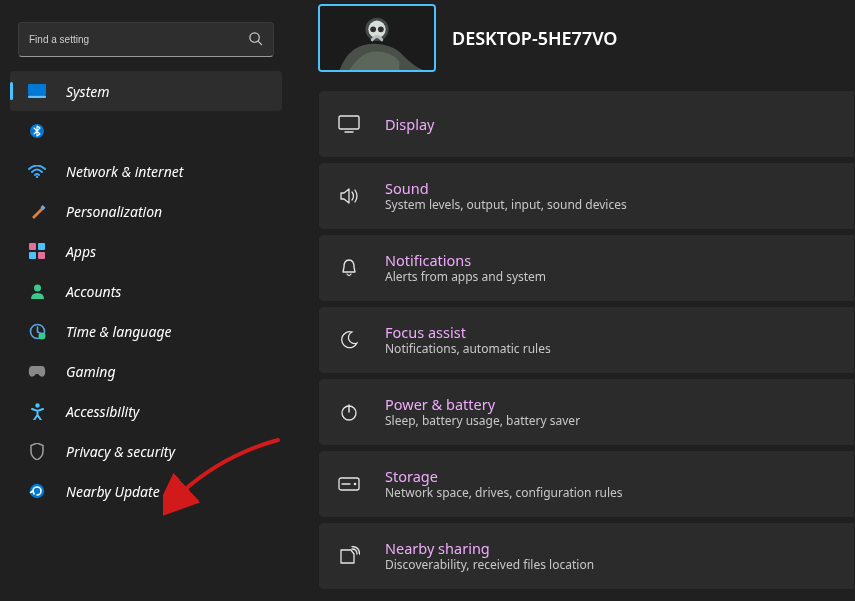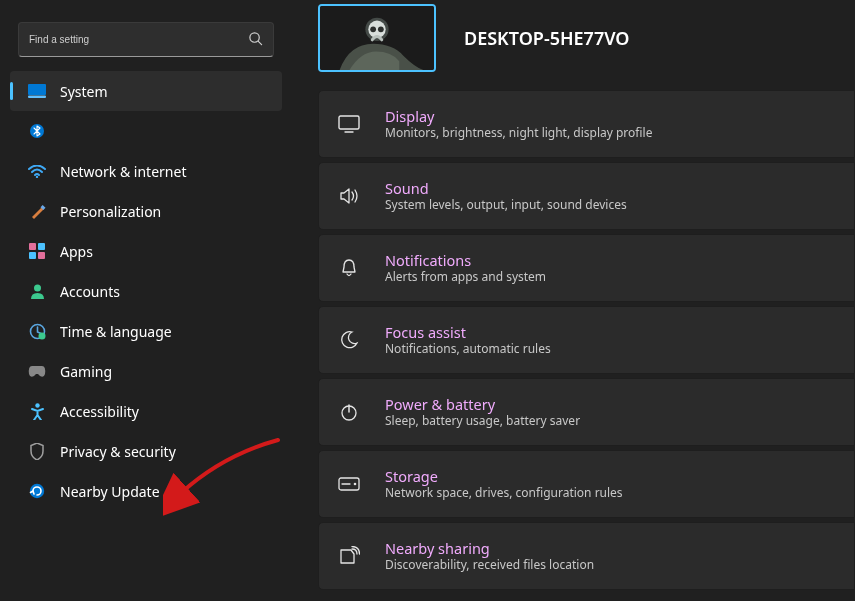--- a/index.html
+++ b/index.html
@@ -41,40 +41,41 @@
   }
 
   .nav { display: flex; flex-direction: column; }
   .nav-item {
     height: 40px;
     border-radius: 4px;
     display: flex; align-items: center;
     padding: 0 12px 0 18px;
     cursor: pointer;
     position: relative;
-    gap: 14px;
+    gap: 20px;
+    font-style: italic;
   }
   .nav-item.selected { background: #2d2d2d; }
   .nav-item.selected::before {
     content:""; position:absolute; left:0; top:11px; bottom:11px; width:3px;
     background:#4cc2ff; border-radius:2px;
   }
   .nav-item .icon { width: 18px; height: 18px; display:flex; align-items:center; justify-content:center; }
   .nav-item .label { font-size: 14px; color:#ffffff; }
 
   
   .main {
     flex: 1;
     display: flex; flex-direction: column;
     position: relative;
     padding-left: 28px;
   }
 
   .header {
-    display: flex; align-items: center; gap: 28px;
+    display: flex; align-items: center; gap: 16px;
     padding-top: 4px; padding-bottom: 18px;
   }
   .wall-tile {
     width: 118px; height: 68px;
     border: 2px solid #4cc2ff;
     border-radius: 4px;
     overflow: hidden;
     position: relative;
     background:#272727;
   }
@@ -264,21 +265,20 @@
 
     <div class="card">
       <span class="cicon">
         <svg width="22" height="18" viewBox="0 0 22 18">
             <rect x="1" y="1" width="20" height="13" rx="1.5" stroke="#e5e5e5" stroke-width="1.4" fill="none"></rect>
             <line x1="7" y1="17" x2="15" y2="17" stroke="#e5e5e5" stroke-width="1.4" stroke-linecap="round"></line>
           </svg>
       </span>
       <span class="text">
         <div class="title">Display</div>
-        <div class="sub">Monitors, brightness, night light, display profile</div>
       </span>
     </div>
 
     <div class="card">
       <span class="cicon">
         <svg width="22" height="18" viewBox="0 0 22 18">
             <path d="M3 6 H6 L11 2 V16 L6 12 H3 Z" fill="none" stroke="#e5e5e5" stroke-width="1.3" stroke-linejoin="round"></path>
             <path d="M14 5 Q17 9 14 13" stroke="#e5e5e5" stroke-width="1.3" fill="none" stroke-linecap="round"></path>
             <path d="M17 3 Q21 9 17 15" stroke="#e5e5e5" stroke-width="1.3" fill="none" stroke-linecap="round"></path>
           </svg>

